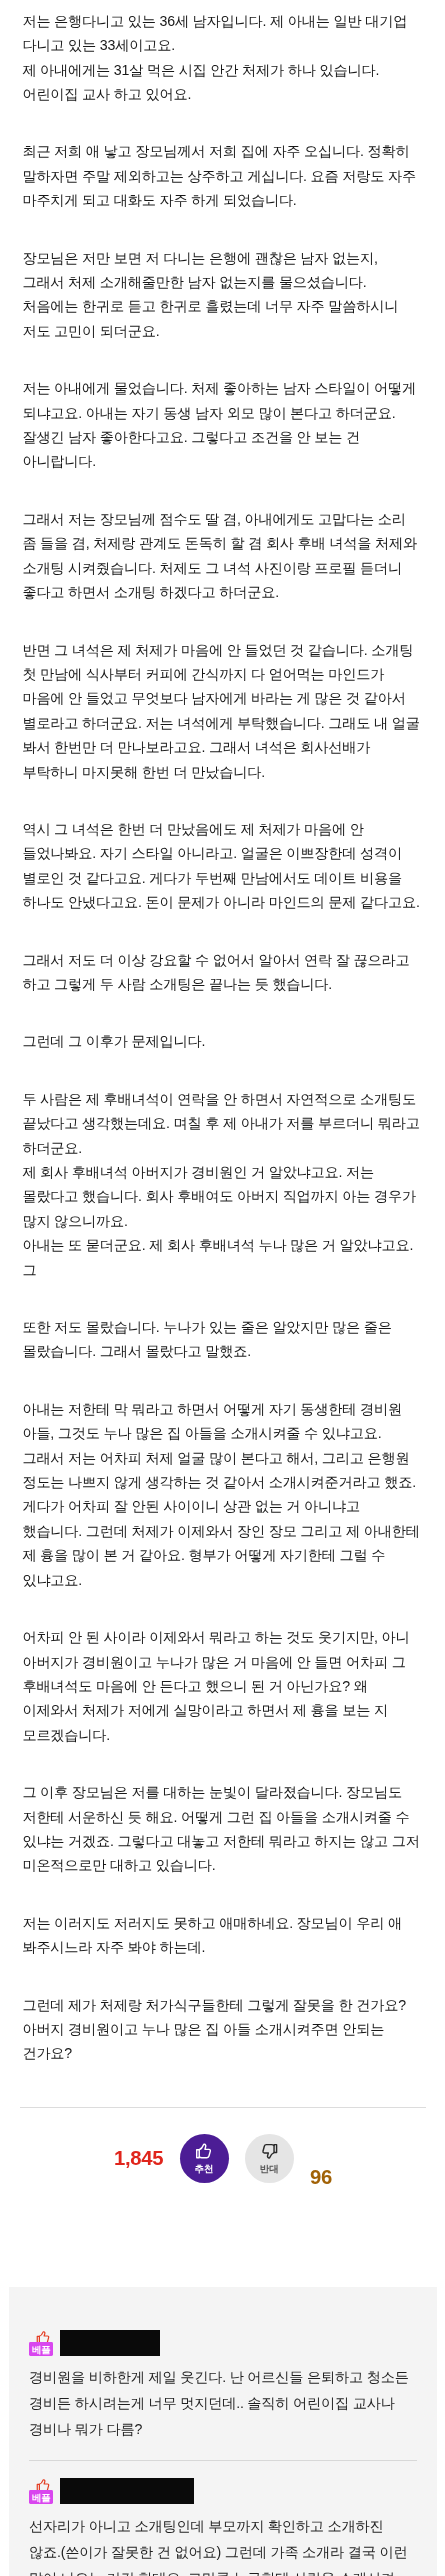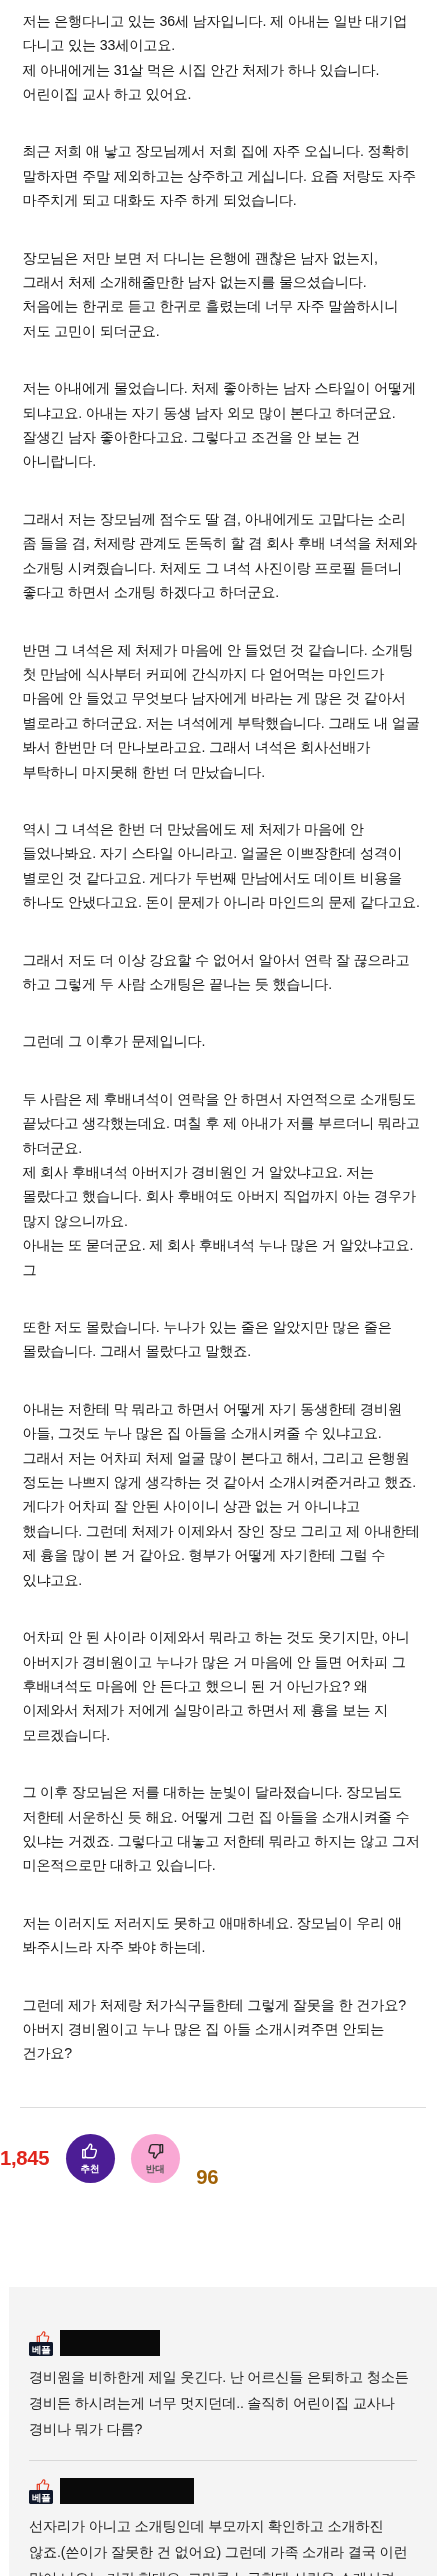--- a/index.html
+++ b/index.html
@@ -25,39 +25,40 @@
   }
   .post-divider {
     border: none;
     border-top: 1.4px solid #dcdcdc;
     margin: 8.1px 20.3px 24.4px 20.3px;
   }
   
   .vote-row {
     display: flex;
     align-items: center;
+    justify-content: center;
     gap: 16.3px;
     height: 52px;
   }
   .vote-count { font-size: 20.3px; font-weight: bold; letter-spacing: -0.3px; }
   .vote-count.up   { color: #e0251c; }
   .vote-count.down { color: #a16207; margin-top: 38px; }
   .vote-btn {
     width: 49px; height: 49px;
     border-radius: 50%;
     border: none;
     display: flex; flex-direction: column;
     align-items: center; justify-content: center;
     gap: 1.4px;
     padding: 0;
     cursor: pointer;
     font-family: inherit;
   }
   .vote-btn.up   { background: #4c1d95; color: #ffffff; }
-  .vote-btn.down { background: #f9a8d4; color: #2a2a2a; }
+  .vote-btn.down { background: #e5e5e5; color: #2a2a2a; }
   .vote-btn svg { width: 20.3px; height: 20.3px; }
   .vote-btn .vote-label { font-size: 9.5px; font-weight: bold; }
   .vote-btn.down .vote-label { color: #555555; }
   .icon-flip { transform: rotate(180deg); }
   
   .comments-panel {
     flex: 1;
     background: #f4f4f4;
     margin: 103px 8.8px 0 8.8px;
     padding: 42px 20.3px 0 20.3px;
@@ -71,21 +72,21 @@
   }
   .badge {
     display: flex;
     flex-direction: column;
     align-items: center;
     width: 24.4px;
     flex: 0 0 auto;
   }
   .badge svg { width: 17px; height: 17px; margin-bottom: -4.1px; margin-left: 4.1px; }
   .badge-label {
-    background: #0f172a;
+    background: #d946ef;
     color: #ffffff;
     font-size: 9.5px;
     font-weight: bold;
     line-height: 1;
     padding: 2.7px 2.7px 2px 2.7px;
     border-radius: 1.4px;
     letter-spacing: -0.3px;
   }
   .redacted {
     height: 26px;

